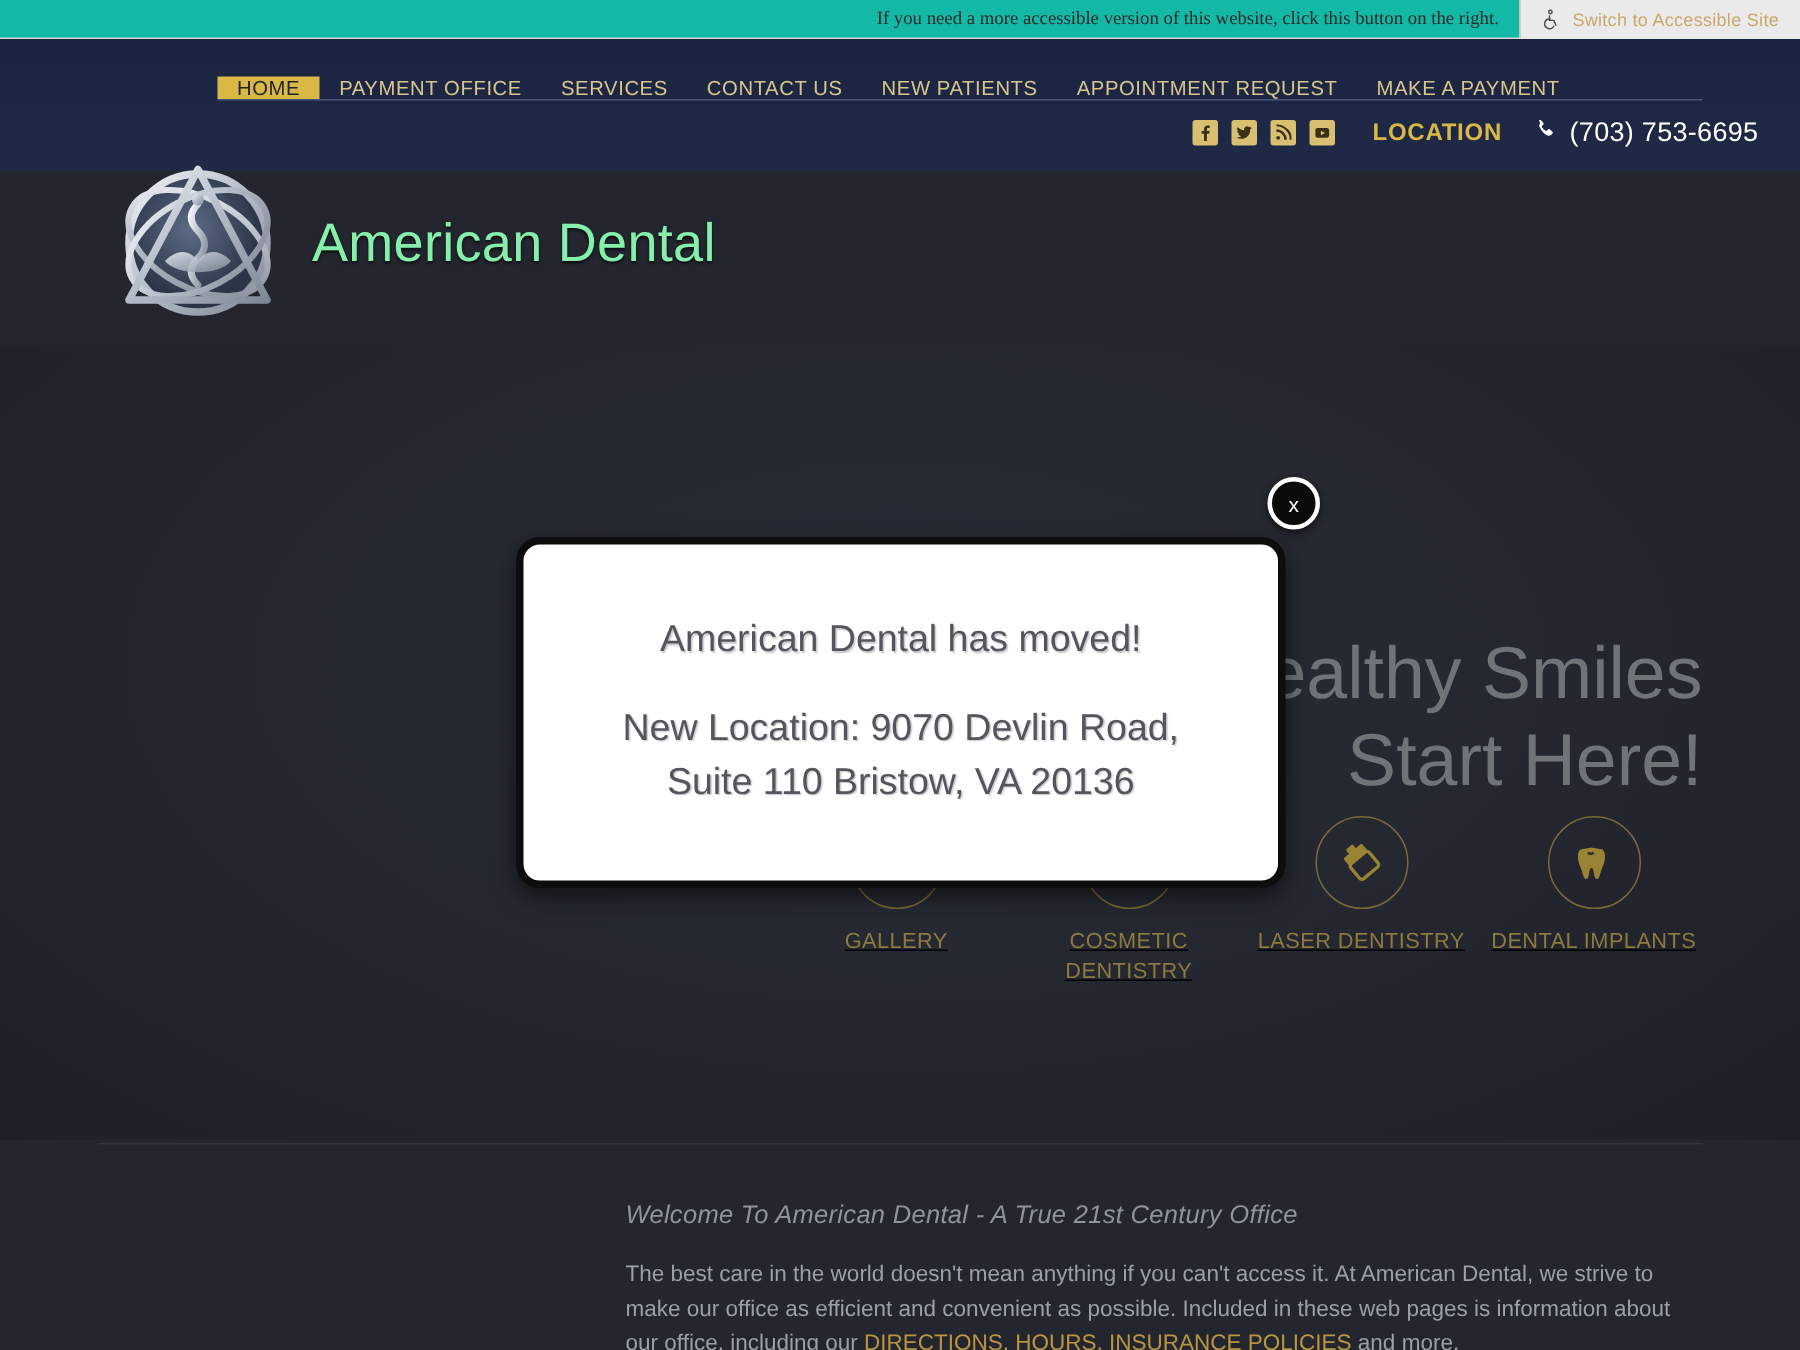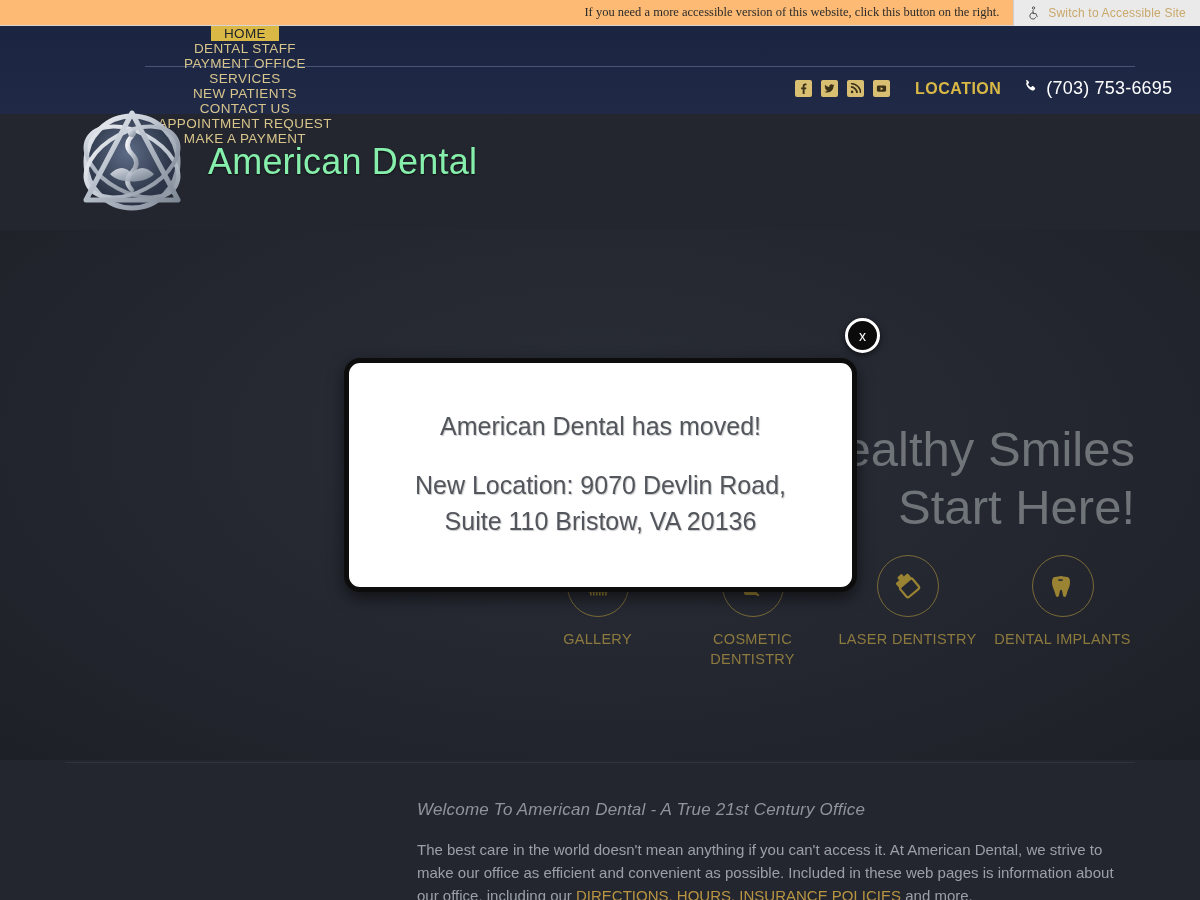--- a/index.html
+++ b/index.html
@@ -7,21 +7,21 @@
     width: 1200px; height: 900px;
     font-family: "Liberation Sans", sans-serif;
     background: #23262e;
     overflow: hidden;
   }
 
   
   .access-bar {
     position: absolute; top: 0; left: 0;
     width: 1200px; height: 26px;
-    background: #fdba74;
+    background: #14b8a6;
     border-bottom: 1px solid #d4d4d4;
     display: flex; align-items: center; justify-content: flex-end;
   }
   .access-note {
     font-family: "Liberation Serif", serif;
     font-size: 12.5px; color: #2b2b2b;
     padding-right: 14px;
   }
   .access-btn {
     height: 26px;
@@ -37,21 +37,21 @@
   .wheelchair { width: 14px; height: 14px; display:block; }
 
   
   .header {
     position: absolute; top: 26px; left: 0;
     width: 1200px; height: 88px;
     background: linear-gradient(180deg, #1b2440 0%, #1d2744 45%, #202a47 100%);
   }
   .navrow {
     position: absolute; top: 0; left: 145px;
-    height: 40px; display: flex; align-items: center; flex-direction: column;
+    height: 40px; display: flex; align-items: flex-end;
   }
   .navitem {
     display: flex; align-items: center;
     padding: 0 13px;
     font-size: 13.5px; color: #d8c58c;
     letter-spacing: .4px; white-space: nowrap;
     cursor: pointer;
   }
   .navitem.active {
     background: #d9b845; color: #22262c; font-weight: 500;
@@ -101,22 +101,22 @@
     background: radial-gradient(ellipse at 50% 40%, #2a2e38 0%, #23262e 60%, #1e2027 100%);
   }
   .hero-head {
     position: absolute; top: 190px; left: 0; width: 1135px;
     text-align: right;
     font-size: 49px; line-height: 58px;
     color: #6f7479; font-weight: 400;
   }
 
   .icons-row {
-    position: absolute; top: 325px; left: 520px;
-    display: flex; gap: 0;
+    position: absolute; top: 314px; left: 520px;
+    display: flex; gap: 0; text-decoration: underline;
   }
   .svc { width: 155px; text-align: center; cursor: pointer; }
   .svc .ring {
     width: 62px; height: 62px; margin: 0 auto 12px;
     border: 1px solid #7a6a38; border-radius: 50%;
     display: flex; align-items: center; justify-content: center;
   }
   .svc .lbl {
     font-size: 14.5px; color: #8d7a3f; line-height: 20px; letter-spacing: .3px;
   }
@@ -185,25 +185,24 @@
       </svg>
     </span>
     <span class="label">Switch to Accessible Site</span>
   </div>
 </div>
 
 <div class="header">
 
   <div class="navrow">
     <div class="navitem active">HOME</div>
-    <div class="navitem">DENTAL STAFF</div>
     <div class="navitem">PAYMENT OFFICE</div>
     <div class="navitem">SERVICES</div>
+    <div class="navitem">CONTACT US</div>
     <div class="navitem">NEW PATIENTS</div>
-    <div class="navitem">CONTACT US</div>
     <div class="navitem">APPOINTMENT REQUEST</div>
     <div class="navitem">MAKE A PAYMENT</div>
   </div>
   <div class="navline"></div>
 
   <div class="social-row">
     <div class="sq">
       <svg width="11" height="11" viewBox="0 0 12 12">
           <path d="M7.2 12V6.8h1.7l.26-2H7.2V3.5c0-.58.16-.97 1-.97h1.06V.74C9.07.71 8.44.66 7.7.66 6.17.66 5.12 1.6 5.12 3.3v1.5H3.4v2h1.72V12z" fill="#3b3118"></path>
         </svg>

